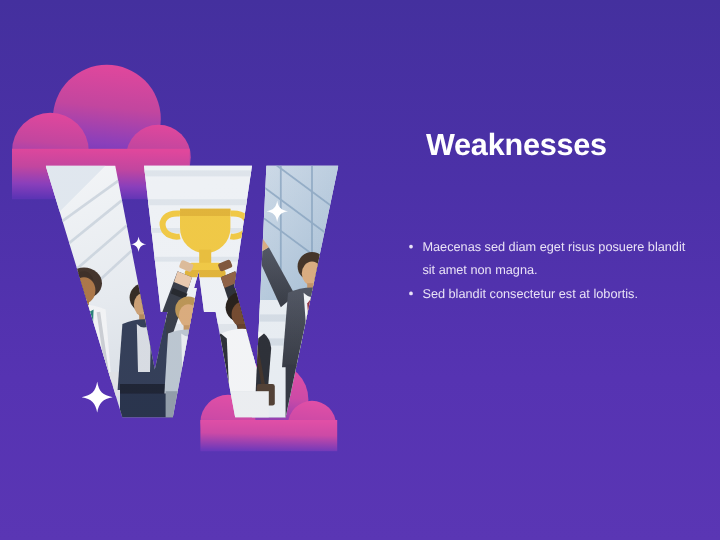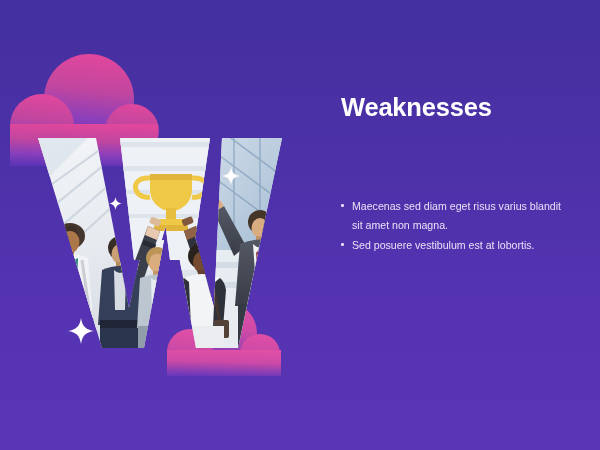--- a/index.html
+++ b/index.html
@@ -48,21 +48,21 @@
     position: absolute;
     left: 341px;
     top: 92px;
     width: 232px;
   }
   #heading {
     color: #ffffff;
     font-size: 25.5px;
     font-weight: bold;
     letter-spacing: -0.2px;
-    margin: 0;
+    margin: 14px;
     line-height: 1.2;
   }
   #bullets {
     list-style: none;
     margin: 0;
     padding: 0;
     position: absolute;
     left: 0px;
     top: 105px;
     width: 232px;
@@ -306,22 +306,22 @@
       <path d="M13 0 C14.4 8.4 17.6 11.6 26 13 C17.6 14.4 14.4 17.6 13 26 C11.6 17.6 8.4 14.4 0 13 C8.4 11.6 11.6 8.4 13 0 Z" fill="#ffffff"></path>
     </svg>
   </div>
 
   <div id="content">
     <h1 id="heading">Weaknesses</h1>
 
     <ul id="bullets">
       <li>
         <span class="dot"></span>
-        <span>Maecenas sed diam eget risus varius blandit sit amet non magna.</span>
+        <span>Maecenas sed diam eget risus posuere blandit sit amet non magna.</span>
       </li>
       <li>
         <span class="dot"></span>
-        <span> Sed posuere vestibulum est at lobortis.</span>
+        <span> Sed blandit consectetur est at lobortis.</span>
       </li>
     </ul>
   </div>
 
 </div>
 
 </body></html>

